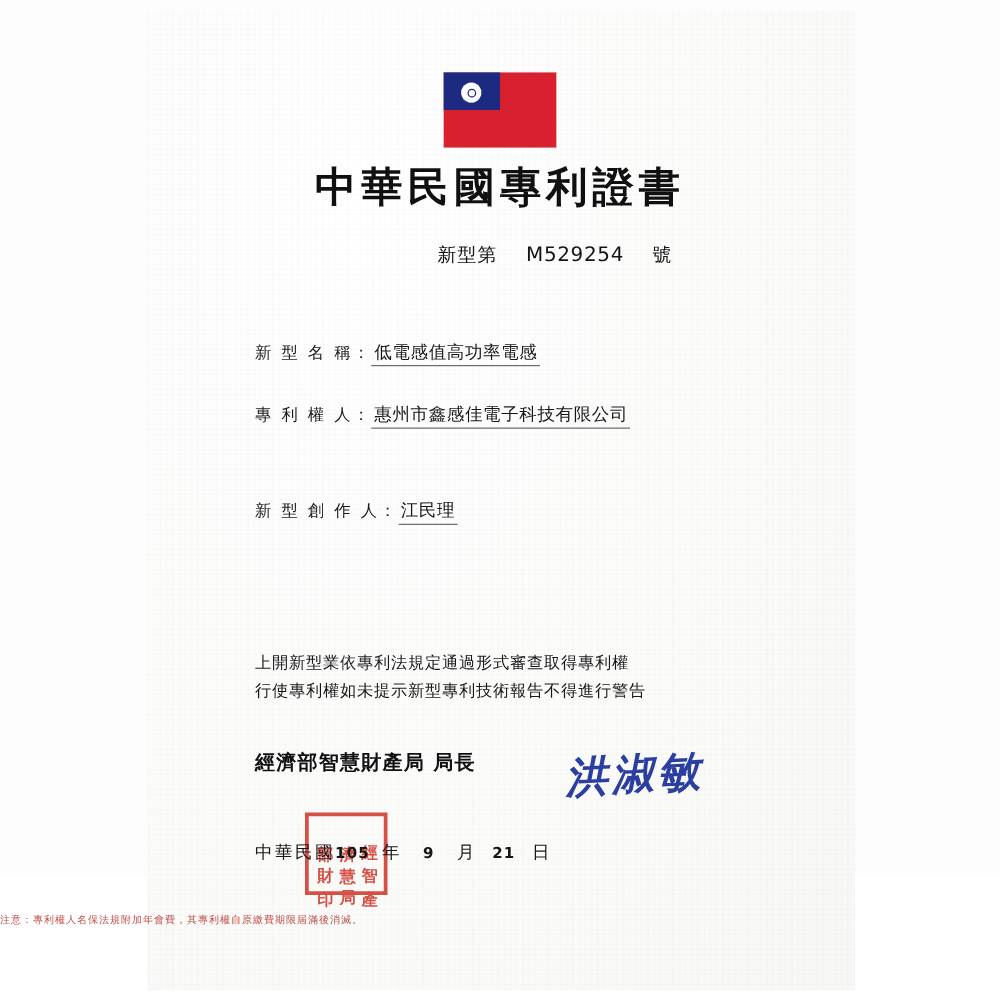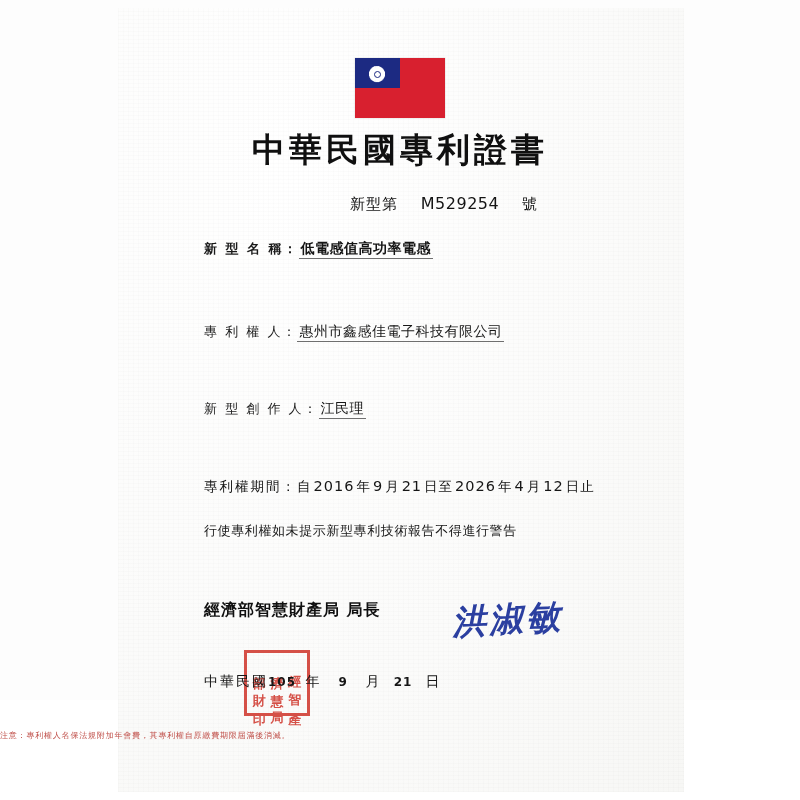--- a/index.html
+++ b/index.html
@@ -136,21 +136,21 @@
   }
   .field .fvalue {
     display: inline-block;
     font-size: 14px;
     letter-spacing: 0.5px;
     border-bottom: 1px solid #6f6f6f;
     padding: 0 2px 1px 2px;
     line-height: 17px;
   }
 
-  #field-name  { top: 240px; font-weight: bold; }
+  #field-name  { top: 273px; }
   #field-owner { top: 323px; }
   #field-creator { top: 390px; margin-top: 10px; }
 
   
   .term-line {
     position: absolute;
     left: 204px;
     top: 478px;
     font-size: 13.5px;
     letter-spacing: 1px;
@@ -305,25 +305,23 @@
   </div>
 
   <div class="field" id="field-owner">
     <span class="flabel">專 利 權 人：</span><span class="fvalue">惠州市鑫感佳電子科技有限公司</span>
   </div>
 
   <div class="field" id="field-creator">
     <span class="flabel">新 型 創 作 人：</span><span class="fvalue">江民理</span>
   </div>
 
-  <div class="term-line">
-    <span class="tlabel">專利權期間：</span><span>自</span><span class="num">2016</span><span>年</span><span class="num">9</span><span>月</span><span class="num">21</span><span>日</span><span>至</span><span class="num">2026</span><span>年</span><span class="num">4</span><span>月</span><span class="num">12</span><span>日止</span>
-  </div>
 
   <div class="statement">
+    <div>上開新型業依專利法規定通過形式審查取得專利權</div>
     <div>行使專利權如未提示新型專利技術報告不得進行警告</div>
   </div>
 
   <div class="authority">經濟部智慧財產局 局長</div>
   <div class="signature">洪淑敏</div>
 
   <div class="seal">
     <div class="seal-grid">
       <span>經</span>
       <span>濟</span>

